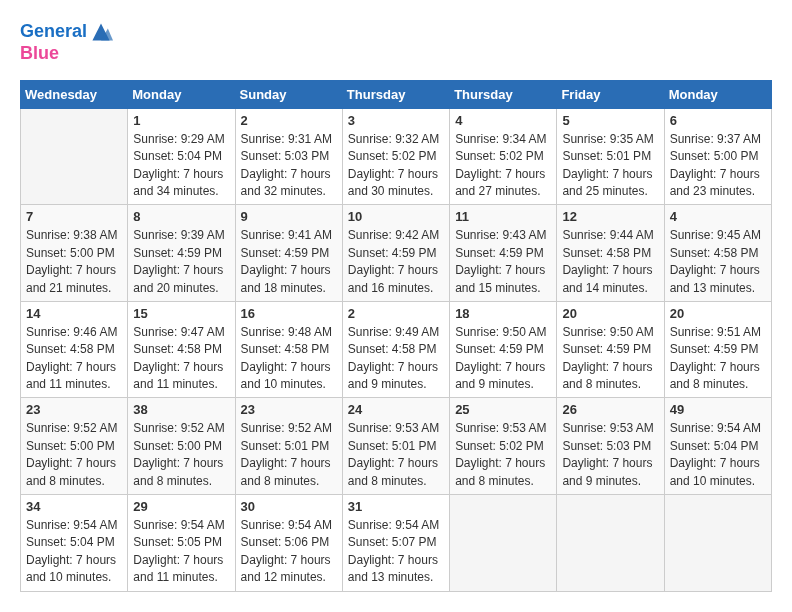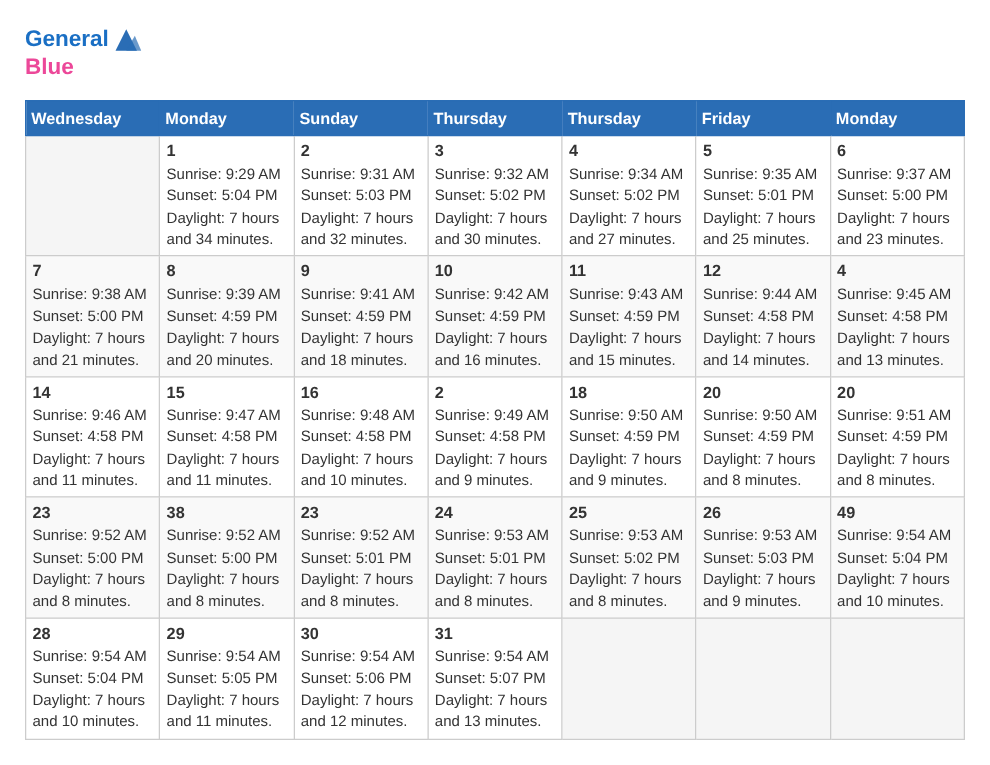--- a/index.html
+++ b/index.html
@@ -228,21 +228,21 @@
           <div class="day-number">26</div>
           <div class="day-info">Sunrise: 9:53 AM<br>Sunset: 5:03 PM<br>Daylight: 7 hours and 9 minutes.</div>
         </td>
         <td>
           <div class="day-number">49</div>
           <div class="day-info">Sunrise: 9:54 AM<br>Sunset: 5:04 PM<br>Daylight: 7 hours and 10 minutes.</div>
         </td>
       </tr>
       <tr>
         <td>
-          <div class="day-number">28</div>
+          <div class="day-number">34</div>
           <div class="day-info">Sunrise: 9:54 AM<br>Sunset: 5:04 PM<br>Daylight: 7 hours and 10 minutes.</div>
         </td>
         <td>
           <div class="day-number">29</div>
           <div class="day-info">Sunrise: 9:54 AM<br>Sunset: 5:05 PM<br>Daylight: 7 hours and 11 minutes.</div>
         </td>
         <td>
           <div class="day-number">30</div>
           <div class="day-info">Sunrise: 9:54 AM<br>Sunset: 5:06 PM<br>Daylight: 7 hours and 12 minutes.</div>
         </td>

